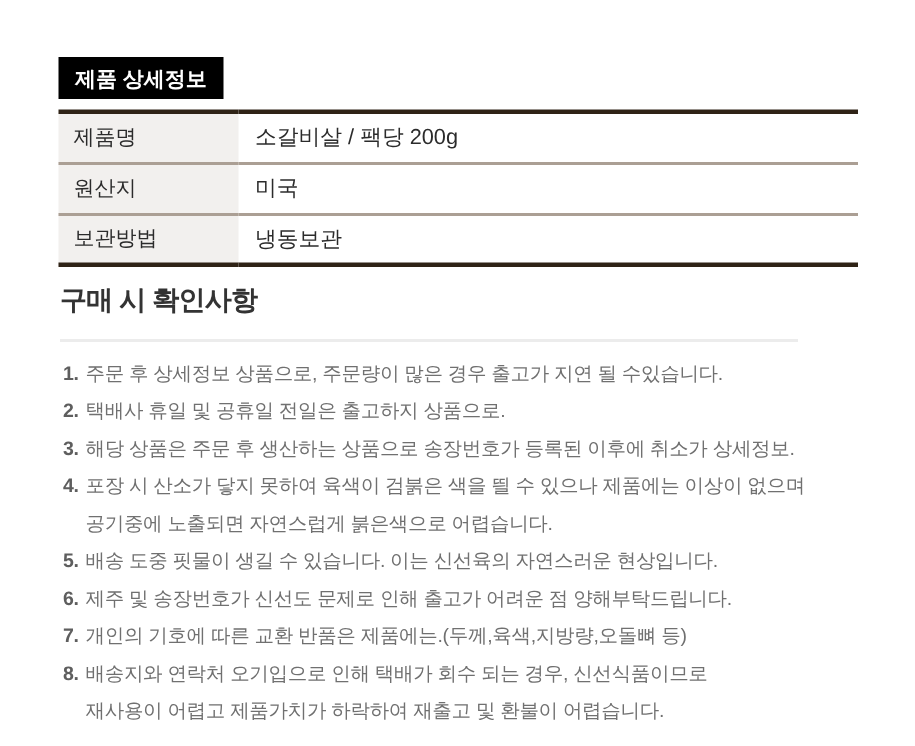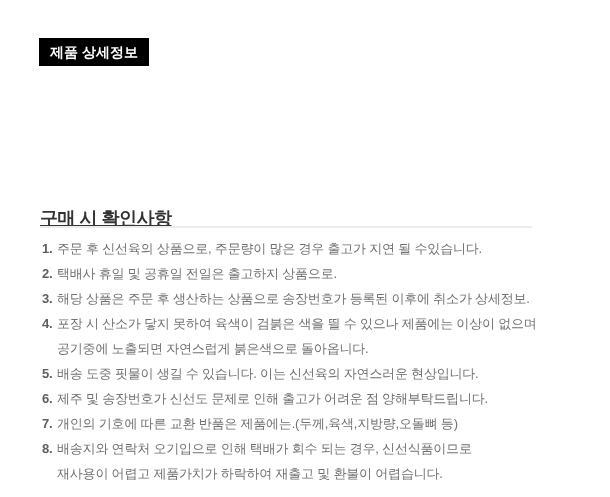--- a/index.html
+++ b/index.html
@@ -54,27 +54,26 @@
     font-weight:normal;
     text-align:left;
     padding:0 0 0 10px;
   }
   .spec-table td{
     padding:0 0 0 11px;
     font-size:14.5px;
   }
 
   .notes-heading{
-    position:absolute;left:40px;top:206px;
+    position:absolute;left:40px;top:188px;
     margin:0;
     font-size:18px;font-weight:bold;
     color:var(--heading-text);
     letter-spacing:-0.5px;
     white-space:nowrap;
-    text-decoration:underline;
   }
 
   .divider{
     position:absolute;left:40px;top:226px;
     width:492px;height:2px;
     background:var(--divider);
   }
 
   .notes-list{
     position:absolute;left:42px;top:236px;
@@ -100,42 +99,58 @@
     flex:1 1 auto;
   }
 </style>
 </head>
 <body>
 
 <div class="page">
 
   <div class="badge">제품 상세정보</div>
 
+  <table class="spec-table">
+    <tbody>
+      <tr>
+        <th>제품명</th>
+        <td>소갈비살 / 팩당 200g</td>
+      </tr>
+      <tr>
+        <th>원산지</th>
+        <td>미국</td>
+      </tr>
+      <tr>
+        <th>보관방법</th>
+        <td>냉동보관</td>
+      </tr>
+    </tbody>
+  </table>
 
   <h2 class="notes-heading">구매 시 확인사항</h2>
 
   <div class="divider"></div>
 
   <ol class="notes-list">
     <li class="note">
       <span class="num">1.</span>
-      <span class="note-text">주문 후 신선육의 상품으로, 주문량이 많은 경우 출고가 지연 될 수있습니다.</span>
+      <span class="note-text">주문 후 상세정보 상품으로, 주문량이 많은 경우 출고가 지연 될 수있습니다.</span>
     </li>
     <li class="note">
       <span class="num">2.</span>
       <span class="note-text">택배사 휴일 및 공휴일 전일은 출고하지 상품으로.</span>
     </li>
     <li class="note">
       <span class="num">3.</span>
       <span class="note-text">해당 상품은 주문 후 생산하는 상품으로 송장번호가 등록된 이후에 취소가 상세정보.</span>
     </li>
     <li class="note">
       <span class="num">4.</span>
       <span class="note-text">포장 시 산소가 닿지 못하여 육색이 검붉은 색을 띌 수 있으나 제품에는 이상이 없으며
-공기중에 노출되면 자연스럽게 붉은색으로 돌아옵니다.</span>
+공기중에 노출되면 자연스럽게 붉은색으로 어렵습니다.</span>
     </li>
     <li class="note">
       <span class="num">5.</span>
       <span class="note-text">배송 도중 핏물이 생길 수 있습니다. 이는 신선육의 자연스러운 현상입니다.</span>
     </li>
     <li class="note">
       <span class="num">6.</span>
       <span class="note-text">제주 및 송장번호가 신선도 문제로 인해 출고가 어려운 점 양해부탁드립니다.</span>
     </li>
     <li class="note">

